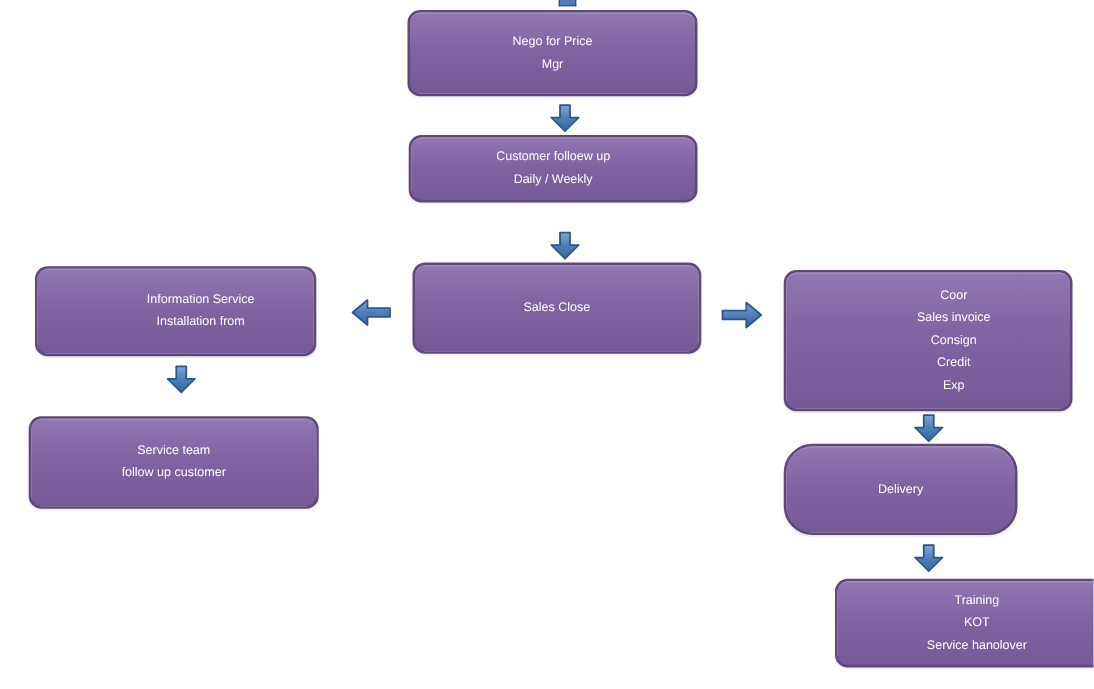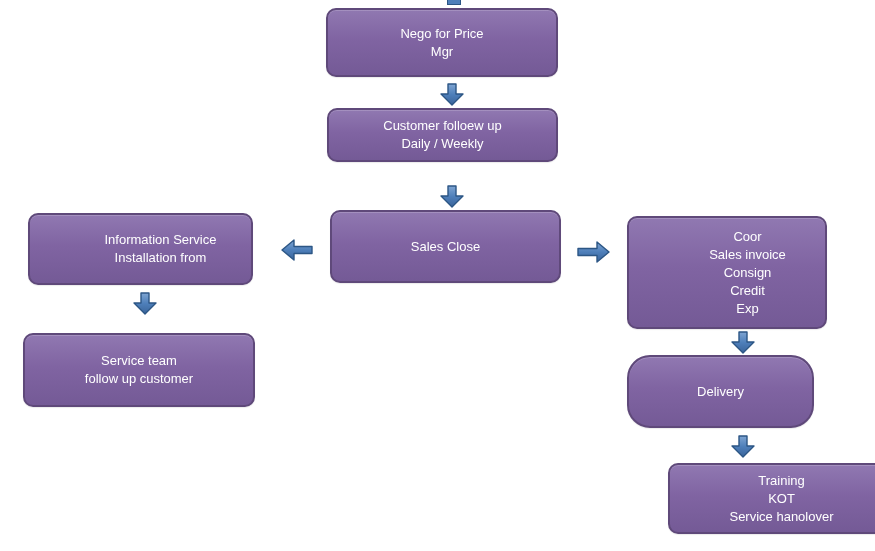--- a/index.html
+++ b/index.html
@@ -17,31 +17,31 @@
     background: linear-gradient(180deg, var(--box-fill-light) 0%, var(--box-fill) 45%, var(--box-fill-dark) 100%);
     border: 2px solid var(--box-border);
     border-radius: 10px;
     box-shadow: inset 0 1px 0 rgba(255,255,255,0.18), 0 1px 1px rgba(0,0,0,0.08);
     color: var(--text);
     display: flex;
     flex-direction: column;
     align-items: center;
     justify-content: center;
     text-align: center;
-    font-size: 13px;
+    font-size: 10px;
     line-height: 18px;
   }
   .node .line { display: block; white-space: nowrap; }
 
   .b-nego        { left: 326px; top:   8px; width: 232px; height:  69px; }
   .b-customer    { left: 327px; top: 108px; width: 231px; height:  54px; text-align: center; }
   .b-sales       { left: 330px; top: 210px; width: 231px; height:  73px; }
   .b-info        { left:  28px; top: 213px; width: 225px; height:  72px; padding-left: 40px; }
   .b-serviceteam { left:  23px; top: 333px; width: 232px; height:  74px; }
-  .b-coor        { left: 627px; top: 216px; width: 200px; height: 113px; padding-left: 41px; }
+  .b-coor        { left: 627px; top: 216px; width: 231px; height: 113px; padding-left: 41px; }
   .b-delivery    { left: 627px; top: 355px; width: 187px; height:  73px; border-radius: 23px; }
   .b-training    { left: 631px; top: 463px; width: 227px; height:  71px; margin-left: 37px; }
 
   .arrow { position: absolute; overflow: visible; }
   .arrow polygon {
     fill: url(#arrowGrad);
     stroke: var(--arrow-border);
     stroke-width: 1.4;
     stroke-linejoin: round;
   }

